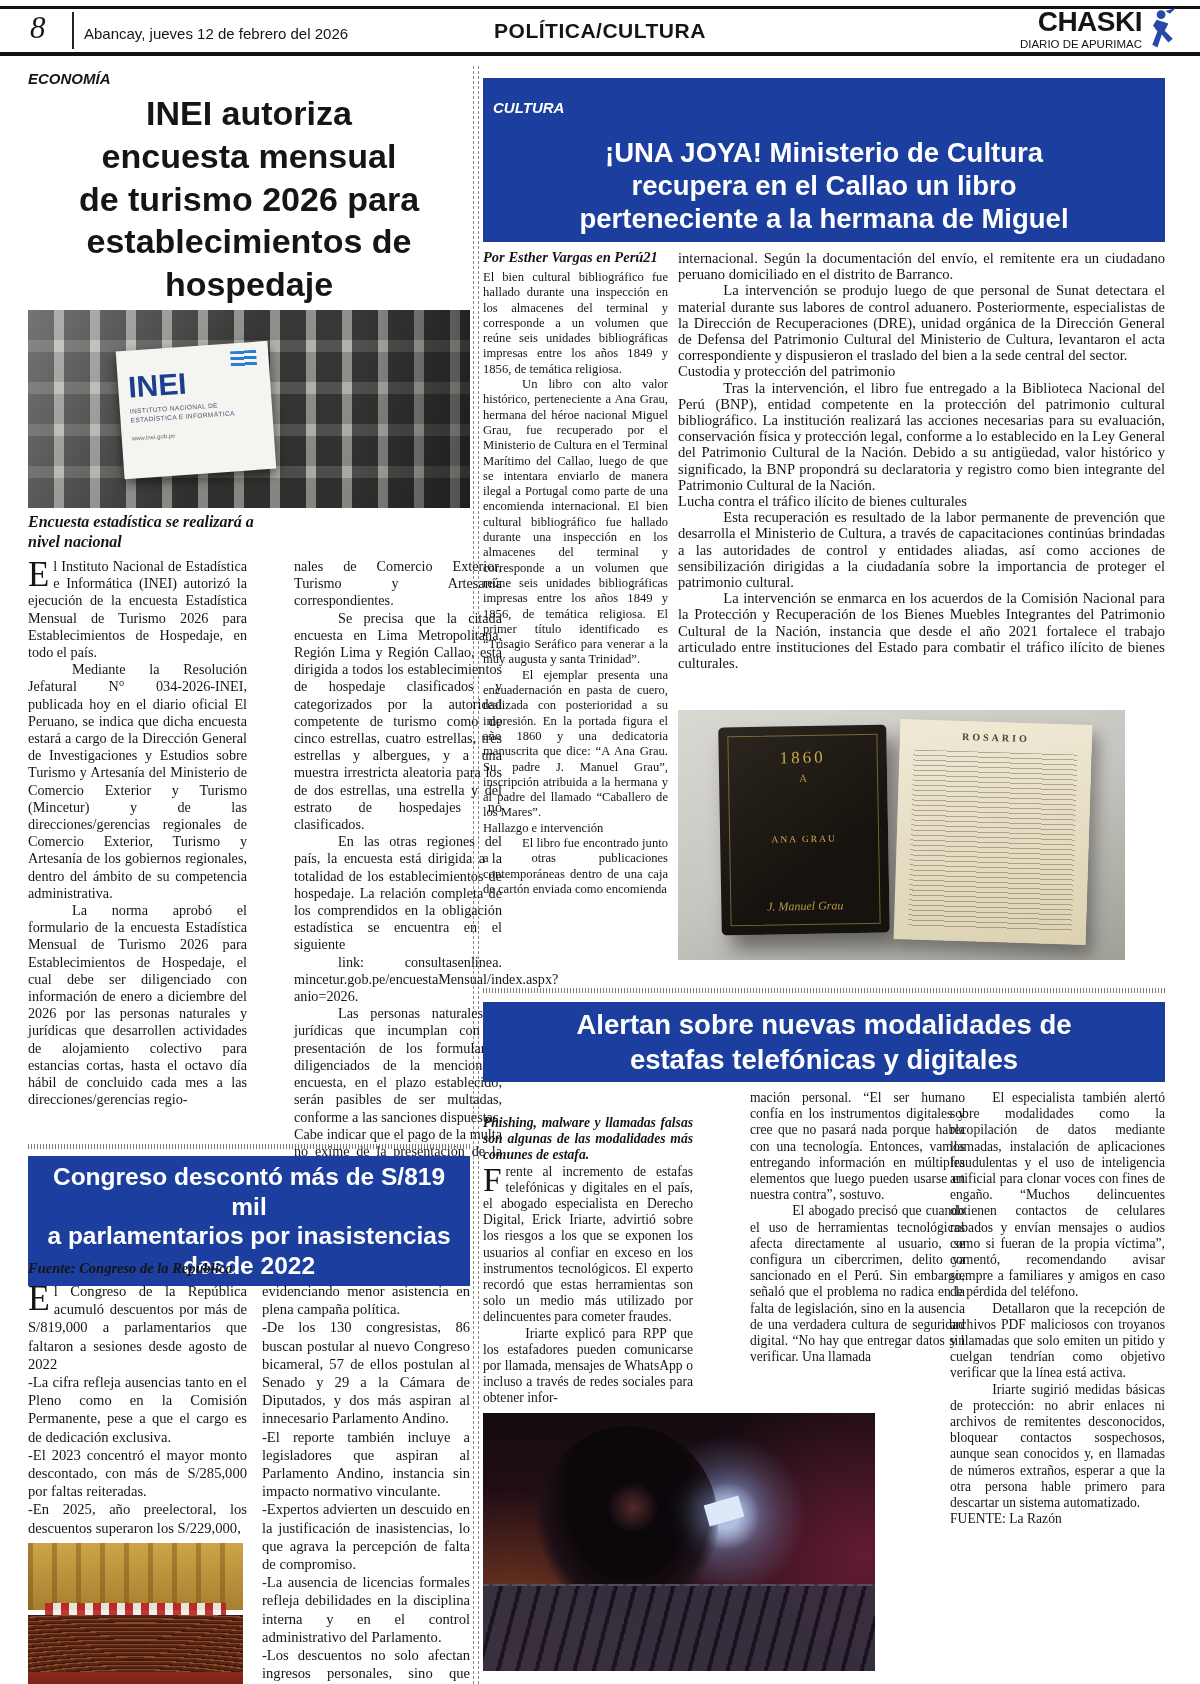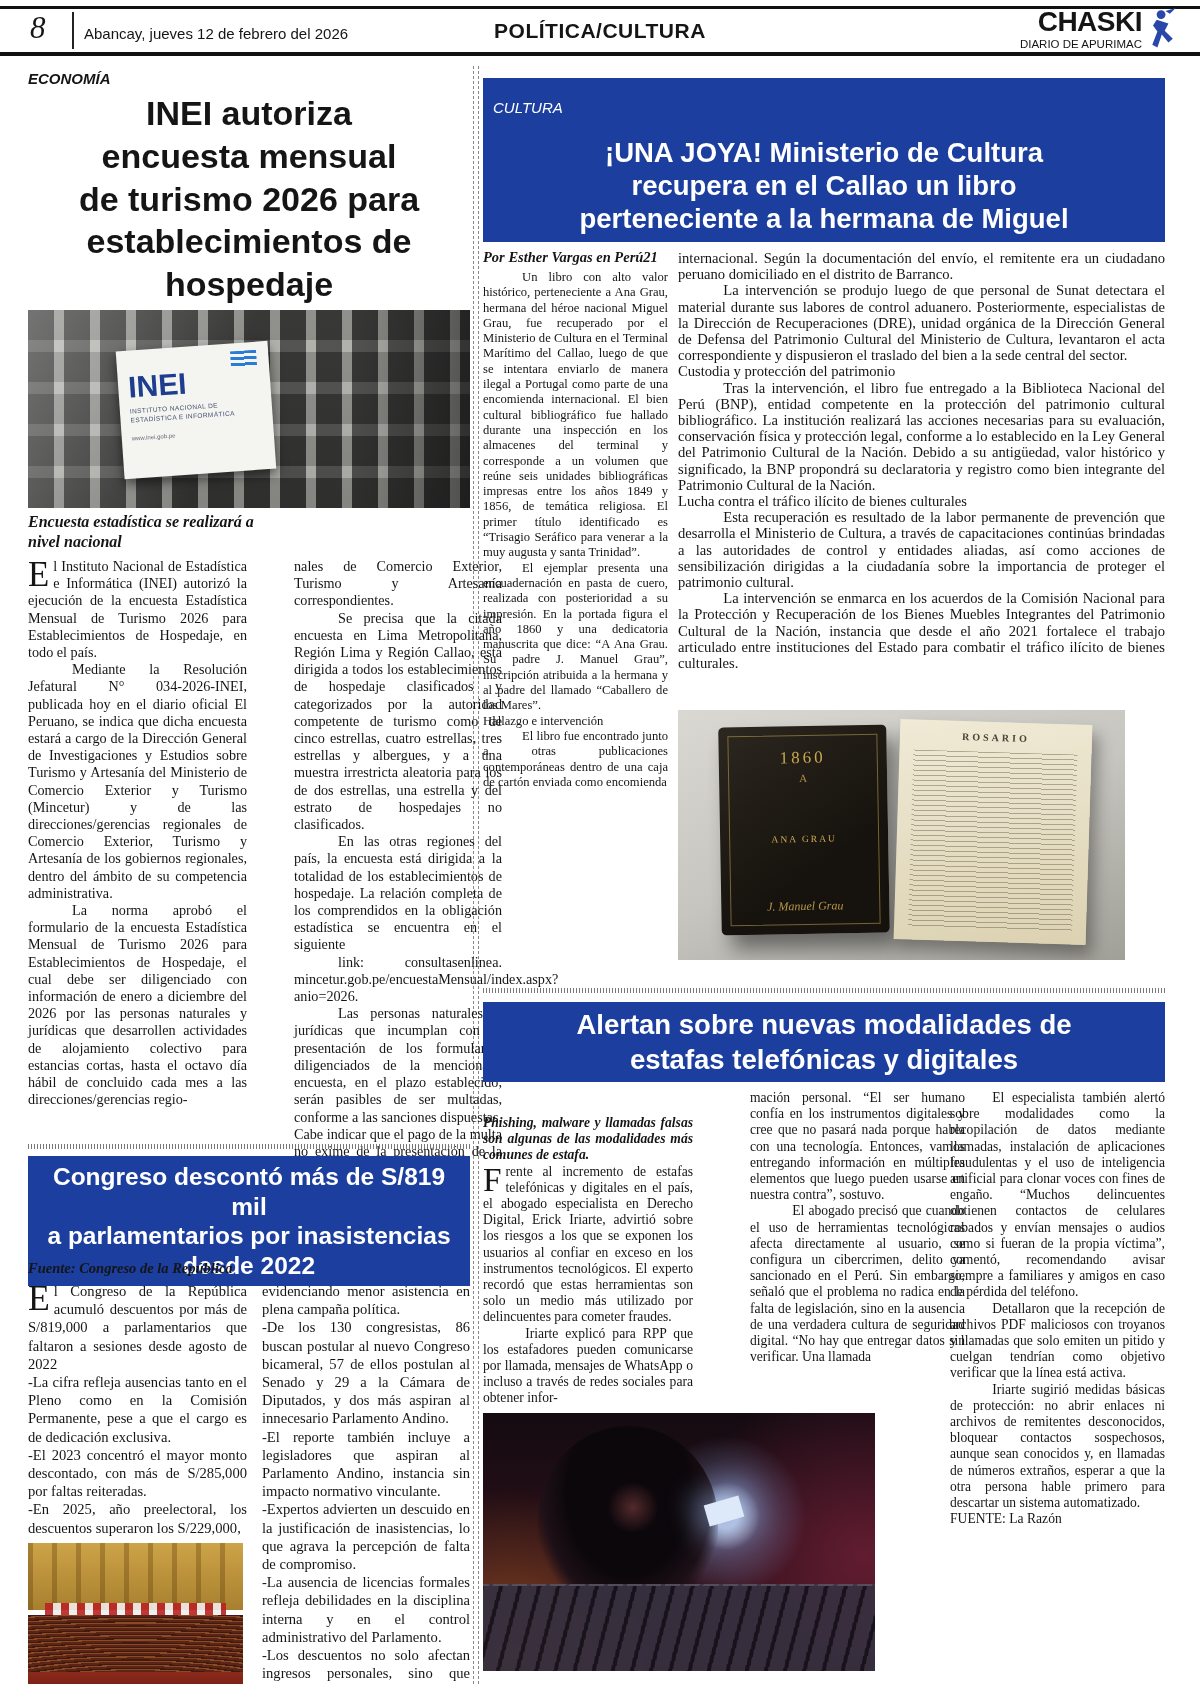--- a/index.html
+++ b/index.html
@@ -17,21 +17,21 @@
   .masthead .mh-sub{font-size:11.5px;margin-top:3px;}
   .chaski-logo{position:absolute;left:1146px;top:8px;}
   
   .kicker{position:absolute;font-size:15px;font-weight:bold;font-style:italic;}
   .eco-headline{position:absolute;left:28px;top:92px;width:442px;text-align:center;
       font-weight:bold;font-size:34px;line-height:1.26;white-space:pre-line;}
   
   .banner{position:absolute;background:#1b3e9f;color:#fff;font-family:"Liberation Sans",sans-serif;
       font-weight:bold;text-align:center;white-space:pre-line;}
   .culture-banner{left:483px;top:78px;width:682px;height:164px;box-sizing:border-box;padding:3px 10px 6px;}
-  .culture-banner .ck{font-size:15px;font-weight:normal;font-style:italic;text-align:left;white-space:normal;}
+  .culture-banner .ck{font-size:15px;font-weight:bold;font-style:italic;text-align:left;white-space:normal;}
   .culture-banner .ch{font-size:27.5px;line-height:33px;margin-top:2px;}
   .congress-banner{left:28px;top:1156px;width:442px;box-sizing:border-box;padding:6px 8px;font-size:24.5px;line-height:29.5px;}
   .scams-banner{left:483px;top:1002px;width:682px;box-sizing:border-box;padding:5px 6px;font-size:27.5px;line-height:35px;}
   
   .col{position:absolute;}
   .para{margin:0;text-align:justify;}
   .ind{text-indent:3.1em;}
   .lead{font-weight:bold;font-style:italic;margin-top:25px;}
   .dropcap{float:left;font-size:2.45em;line-height:.78em;padding:3px 4px 0 0;}
   .eco-body{font-size:14.2px;line-height:17.2px;}
@@ -196,20 +196,21 @@
   <div class="banner culture-banner">
     <div class="ck">CULTURA</div>
     <div class="ch">¡UNA JOYA! Ministerio de Cultura
 recupera en el Callao un libro
 perteneciente a la hermana de Miguel
 Grau</div>
   </div>
   <div class="byline" style="left:483px;top:249px;">Por Esther Vargas en Perú21</div>
 
   <div class="col cult1-body" style="left:483px;top:270px;width:185px;">
+      <p class="para">El bien cultural bibliográfico fue hallado durante una inspección en los almacenes del terminal y corresponde a un volumen que reúne seis unidades bibliográficas impresas entre los años 1849 y 1856, de temática religiosa.</p>
       <p class="para ind">Un libro con alto valor histórico, perteneciente a Ana Grau, hermana del héroe nacional Miguel Grau, fue recuperado por el Ministerio de Cultura en el Terminal Marítimo del Callao, luego de que se intentara enviarlo de manera ilegal a Portugal como parte de una encomienda internacional. El bien cultural bibliográfico fue hallado durante una inspección en los almacenes del terminal y corresponde a un volumen que reúne seis unidades bibliográficas impresas entre los años 1849 y 1856, de temática religiosa. El primer título identificado es “Trisagio Seráfico para venerar a la muy augusta y santa Trinidad”.</p>
       <p class="para ind">El ejemplar presenta una encuadernación en pasta de cuero, realizada con posterioridad a su impresión. En la portada figura el año 1860 y una dedicatoria manuscrita que dice: “A Ana Grau. Su padre J. Manuel Grau”, inscripción atribuida a la hermana y al padre del llamado “Caballero de los Mares”.</p>
       <p class="para">Hallazgo e intervención</p>
       <p class="para ind">El libro fue encontrado junto a otras publicaciones contemporáneas dentro de una caja de cartón enviada como encomienda</p>
     </div>
   <div class="col cult2-body" style="left:678px;top:250px;width:487px;">
       <p class="para">internacional. Según la documentación del envío, el remitente era un ciudadano peruano domiciliado en el distrito de Barranco.</p>
       <p class="para ind">La intervención se produjo luego de que personal de Sunat detectara el material durante sus labores de control aduanero. Posteriormente, especialistas de la Dirección de Recuperaciones (DRE), unidad orgánica de la Dirección General de Defensa del Patrimonio Cultural del Ministerio de Cultura, levantaron el acta correspondiente y dispusieron el traslado del bien a la sede central del sector.</p>
       <p class="para">Custodia y protección del patrimonio</p>
       <p class="para ind">Tras la intervención, el libro fue entregado a la Biblioteca Nacional del Perú (BNP), entidad competente en la protección del patrimonio cultural bibliográfico. La institución realizará las acciones necesarias para su evaluación, conservación física y protección legal, conforme a lo establecido en la Ley General del Patrimonio Cultural de la Nación. Debido a su antigüedad, valor histórico y significado, la BNP propondrá su declaratoria y registro como bien integrante del Patrimonio Cultural de la Nación.</p>

